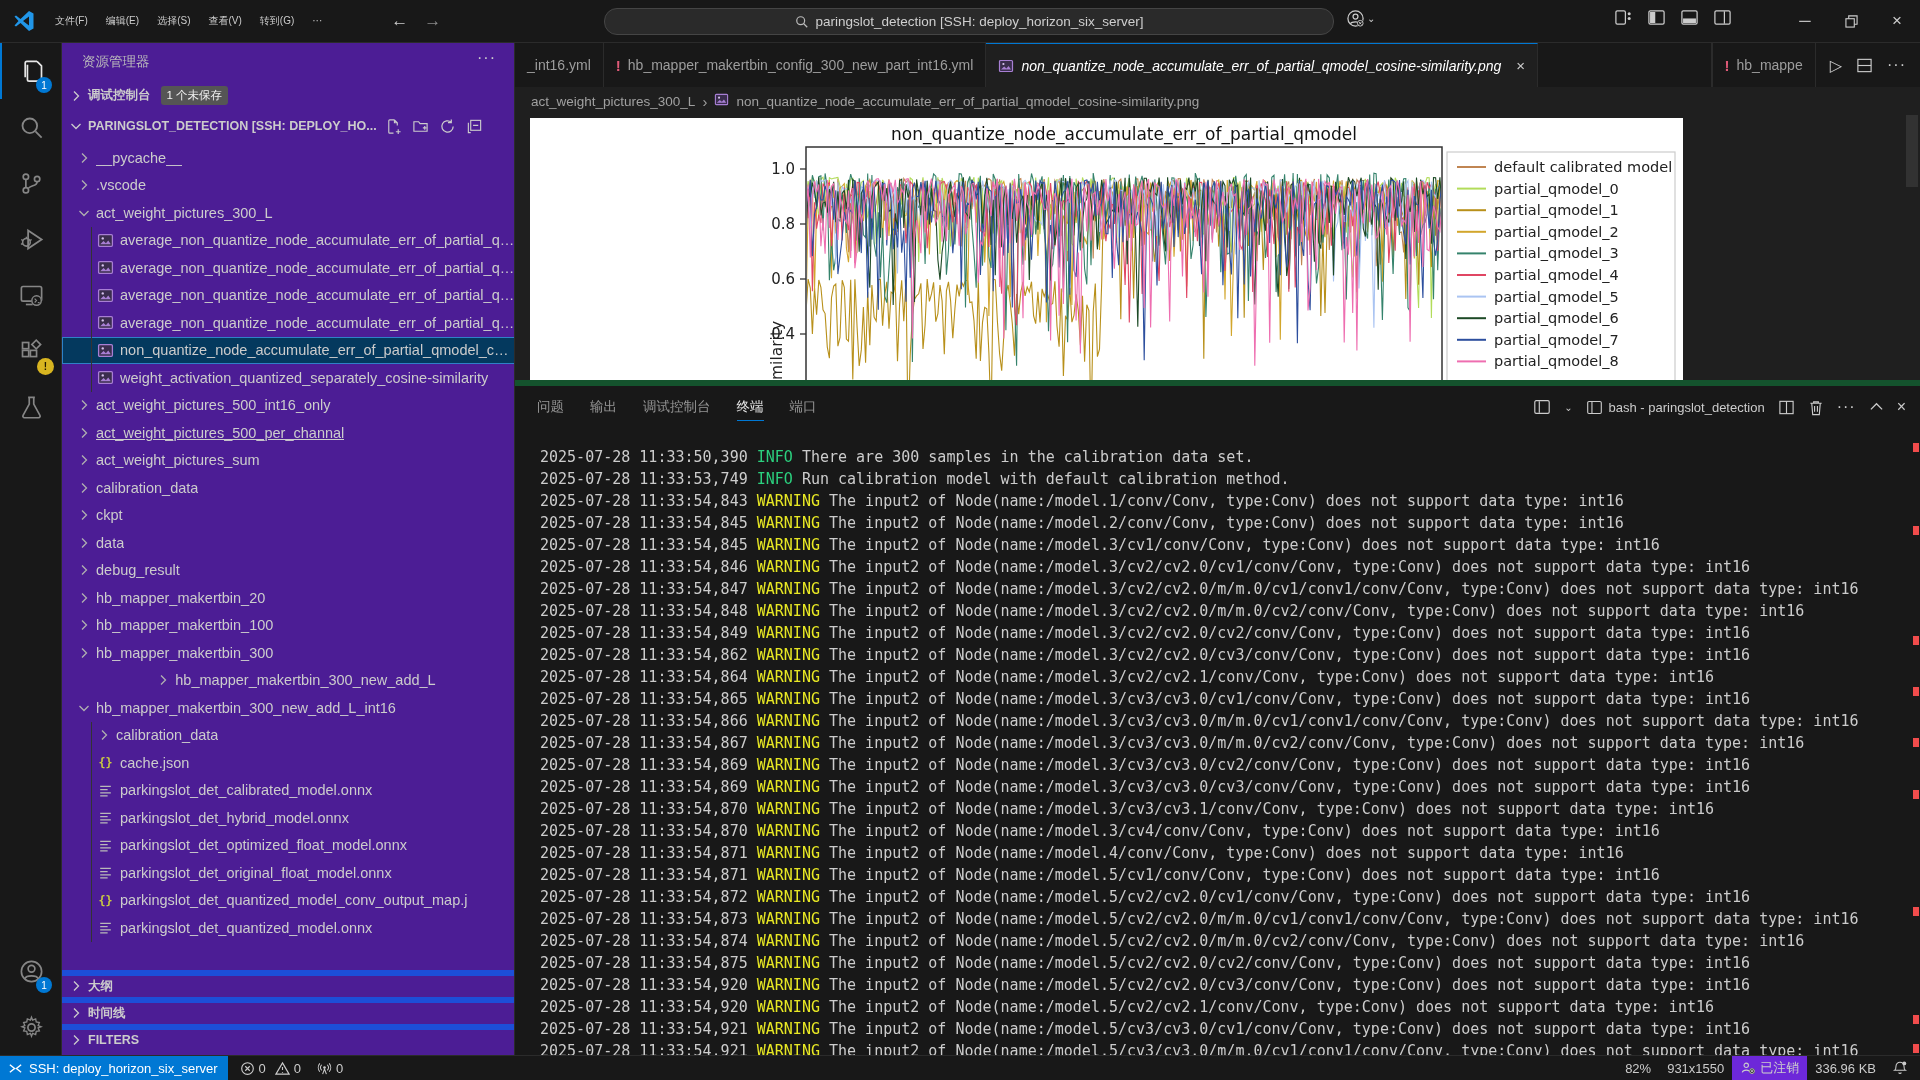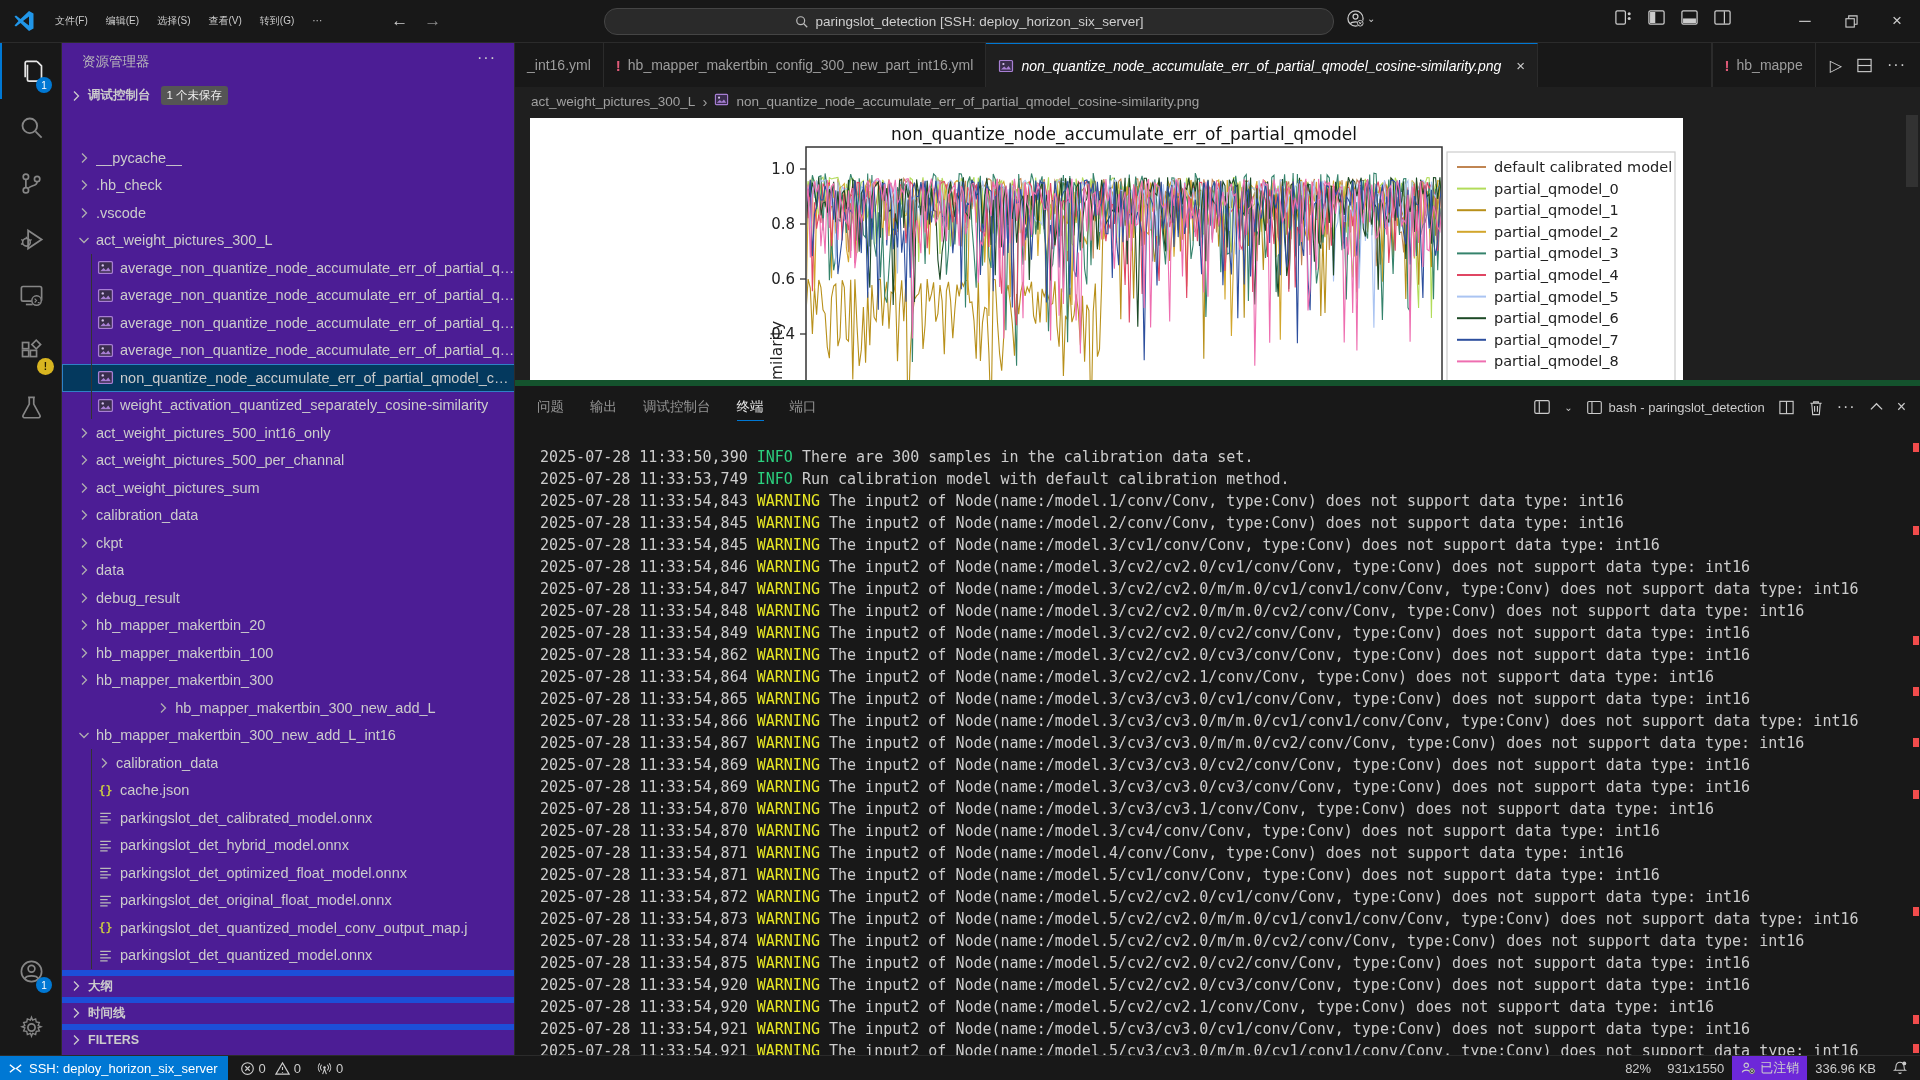--- a/index.html
+++ b/index.html
@@ -236,32 +236,49 @@
 <div id="sidebar">
   <div id="sb-title">资源管理器</div>
   <div id="sb-more">···</div>
   <div id="open-editors">
     <svg class="chev" width="16" height="16" viewBox="0 0 16 16">
         <path d="M6 3.5 l4.5 4.5 L6 12.5" fill="none" stroke="#cccccc" stroke-width="1.3"></path>
       </svg>
     <span class="lbl">调试控制台</span>
     <span id="unsaved-badge">1 个未保存</span>
   </div>
+  <div id="ws-header">
+    <svg class="chev" width="16" height="16" viewBox="0 0 16 16">
+        <path d="M3.5 6 l4.5 4.5 L12.5 6" fill="none" stroke="#cccccc" stroke-width="1.3"></path>
+      </svg>
+    <span class="lbl">PARINGSLOT_DETECTION [SSH: DEPLOY_HO...</span>
+    <span id="ws-actions">
+      <svg width="17" height="17" viewBox="0 0 18 18">
+          <path d="M10 2 H5 a1 1 0 0 0 -1 1 v12 a1 1 0 0 0 1 1 h4 M10 2 l3 3 v3 M10 2 v3 h3" fill="none" stroke="#cccccc" stroke-width="1.2"></path>
+          <path d="M14 12 v5 M11.5 14.5 h5" stroke="#cccccc" stroke-width="1.2"></path>
+        </svg>
+      <svg width="17" height="17" viewBox="0 0 18 18">
+          <path d="M2 4 h5 l1.5 2 H16 v8 H2 Z" fill="none" stroke="#cccccc" stroke-width="1.2"></path>
+          <path d="M13.5 8.5 v4 M11.5 10.5 h4" stroke="#cccccc" stroke-width="1.2"></path>
+        </svg>
+      <svg width="17" height="17" viewBox="0 0 18 18">
+          <path d="M15 9 a6 6 0 1 1 -2 -4.5 M13 1.5 v3.5 h-3.5" fill="none" stroke="#cccccc" stroke-width="1.3"></path>
+        </svg>
+      <svg width="17" height="17" viewBox="0 0 18 18">
+          <rect x="5" y="2.5" width="10.5" height="10.5" fill="none" stroke="#cccccc" stroke-width="1.2"></rect>
+          <path d="M5 15.5 H2.5 V5 M7.5 7.75 h5.5" stroke="#cccccc" stroke-width="1.2" fill="none"></path>
+        </svg>
+    </span>
+  </div>
   <div id="tree">
       <div class="trow" style="padding-left: 14px;">
         <svg class="chev" viewBox="0 0 16 16">
           <path d="M6 3.5 l4.5 4.5 L6 12.5" fill="none" stroke="#b0b0b0" stroke-width="1.3"></path>
         </svg>
         <span class="lbl">__pycache__</span>
-      </div>
-      <div class="trow" style="padding-left: 14px;">
-        <svg class="chev" viewBox="0 0 16 16">
-          <path d="M6 3.5 l4.5 4.5 L6 12.5" fill="none" stroke="#b0b0b0" stroke-width="1.3"></path>
-        </svg>
-        <span class="lbl">.hb_check</span>
       </div>
       <div class="trow" style="padding-left: 14px;">
         <svg class="chev" viewBox="0 0 16 16">
           <path d="M6 3.5 l4.5 4.5 L6 12.5" fill="none" stroke="#b0b0b0" stroke-width="1.3"></path>
         </svg>
         <span class="lbl">.vscode</span>
       </div>
       <div class="trow" style="padding-left: 14px;">
         <svg class="chev" viewBox="0 0 16 16">
           <path d="M3.5 6 l4.5 4.5 L12.5 6" fill="none" stroke="#b0b0b0" stroke-width="1.3"></path>
@@ -321,21 +338,21 @@
           <path d="M3 11.5 l3.2 -3 2.2 2 2.2 -2.6 2.4 3.6 Z" fill="#a87fd4"></path>
         </svg>
         <span class="lbl">weight_activation_quantized_separately_cosine-similarity</span>
       </div>
       <div class="trow" style="padding-left: 14px;">
         <svg class="chev" viewBox="0 0 16 16">
           <path d="M6 3.5 l4.5 4.5 L6 12.5" fill="none" stroke="#b0b0b0" stroke-width="1.3"></path>
         </svg>
         <span class="lbl">act_weight_pictures_500_int16_only</span>
       </div>
-      <div class="trow" style="padding-left: 14px;">
+      <div class="trow" style="padding-left: 14px; text-decoration: underline;">
         <svg class="chev" viewBox="0 0 16 16">
           <path d="M6 3.5 l4.5 4.5 L6 12.5" fill="none" stroke="#b0b0b0" stroke-width="1.3"></path>
         </svg>
         <span class="lbl">act_weight_pictures_500_per_channal</span>
       </div>
       <div class="trow" style="padding-left: 14px;">
         <svg class="chev" viewBox="0 0 16 16">
           <path d="M6 3.5 l4.5 4.5 L6 12.5" fill="none" stroke="#b0b0b0" stroke-width="1.3"></path>
         </svg>
         <span class="lbl">act_weight_pictures_sum</span>

